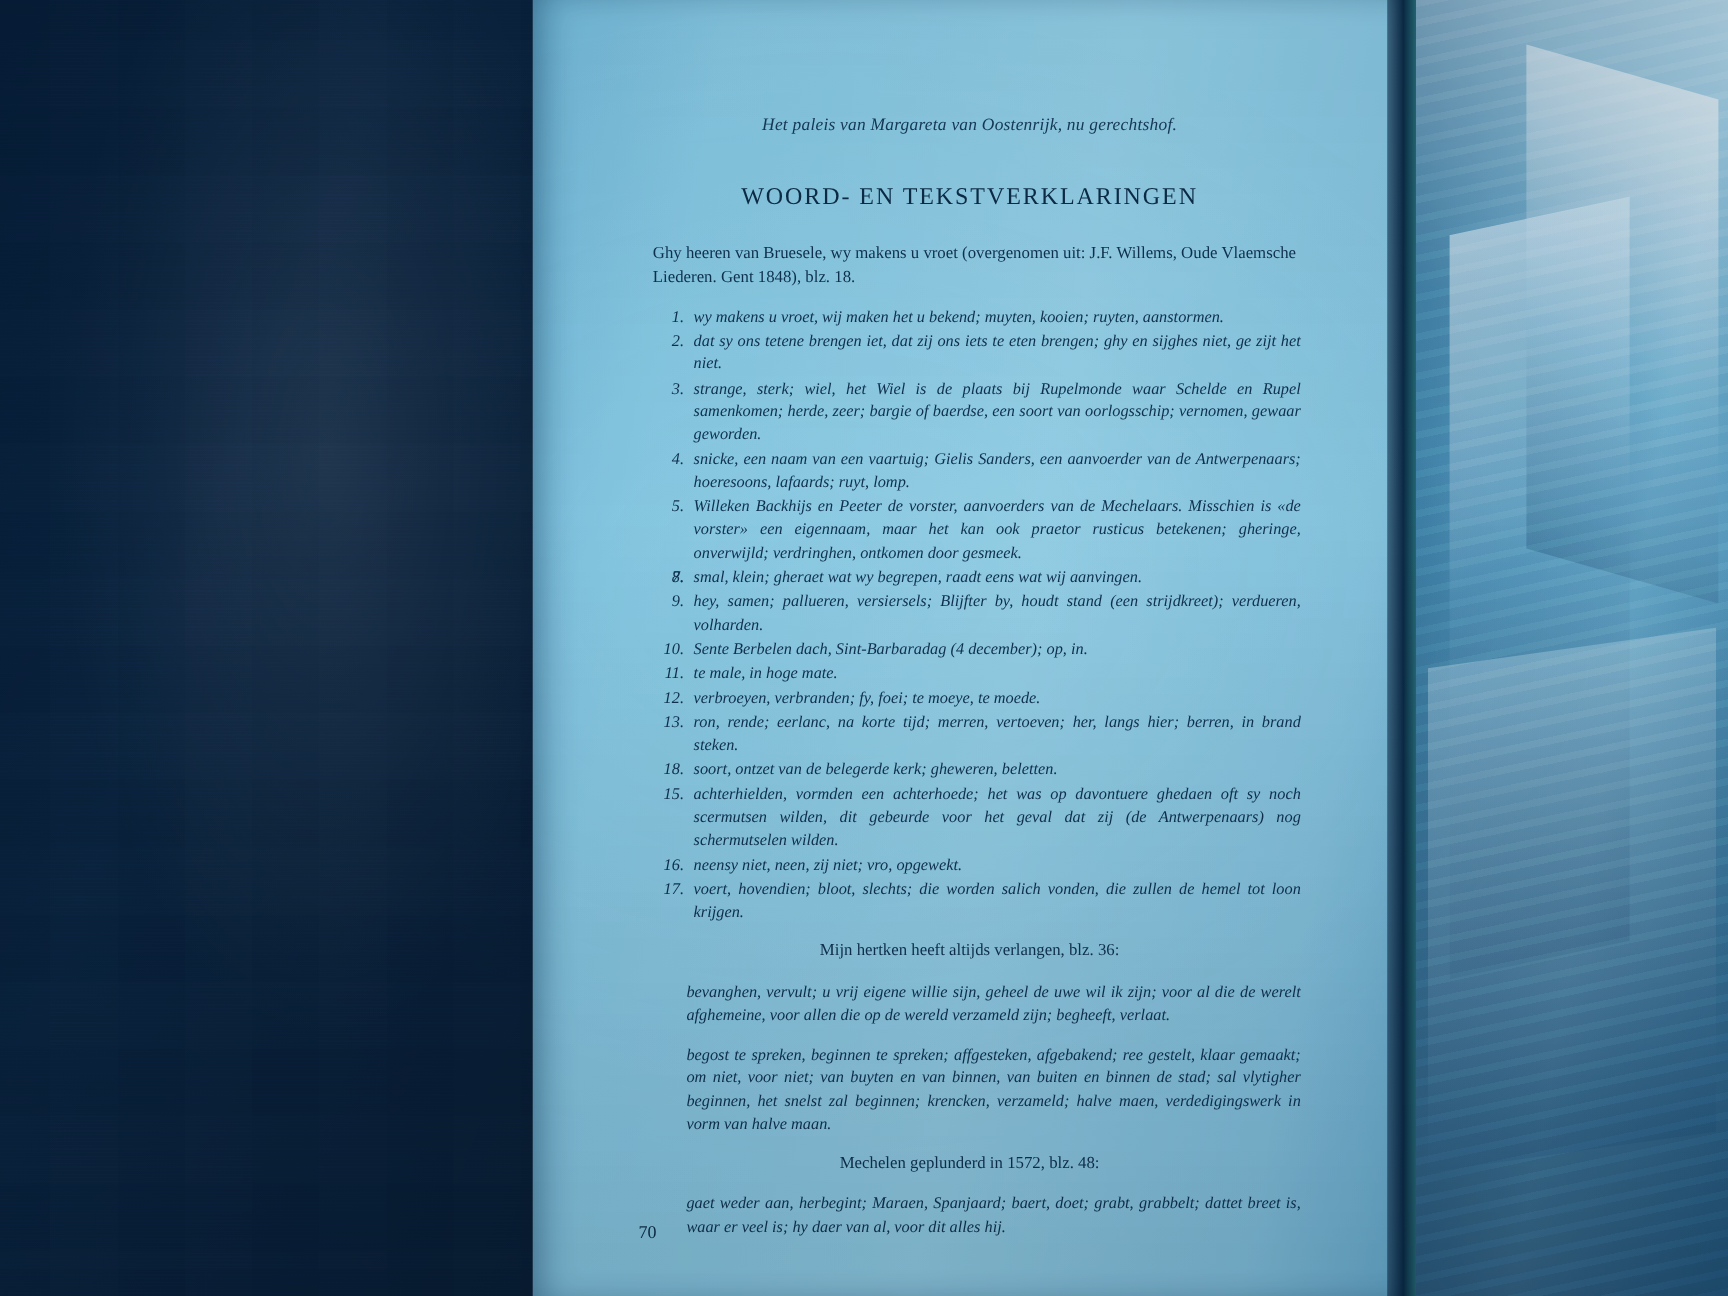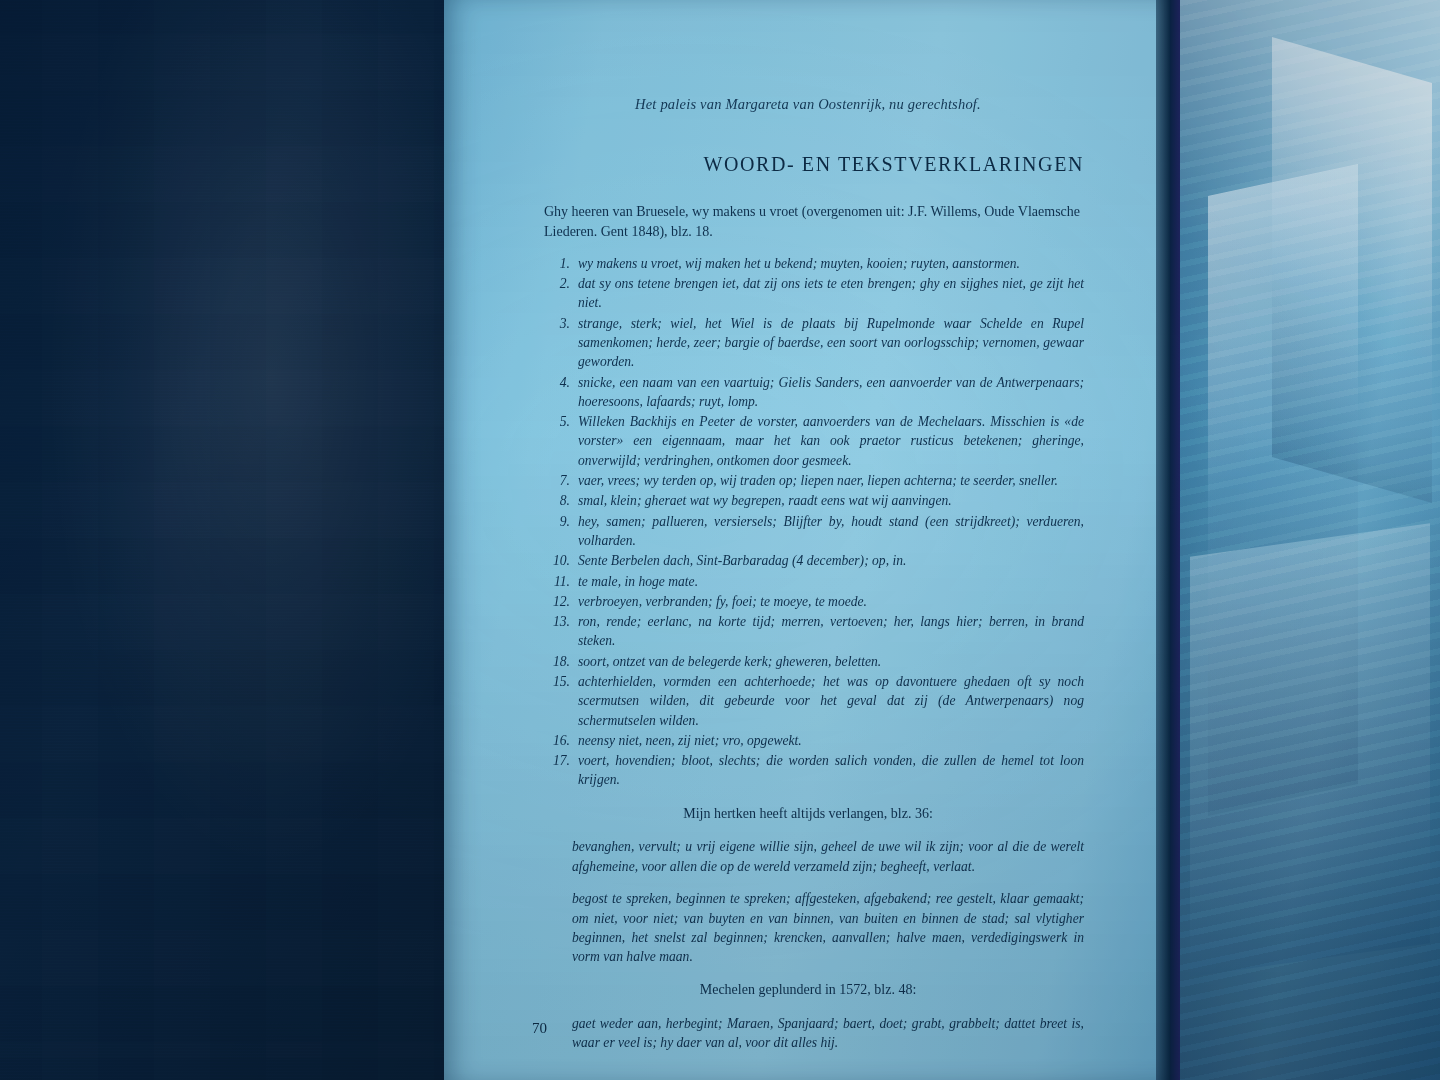--- a/index.html
+++ b/index.html
@@ -11,21 +11,21 @@
     width: 1440px;
     height: 1080px;
     overflow: hidden;
     font-family: "Liberation Serif", serif;
   }
   #scene {
     position: relative;
     width: 1440px;
     height: 1080px;
     overflow: hidden;
-    background: #4c1d95;
+    background: #5eead4;
   }
 
   
   #cloth {
     position: absolute;
     left: 0; top: 0;
     width: 452px; height: 1080px;
     background-color: #0a1a2e;
     background-image:
       repeating-linear-gradient(to right,
@@ -125,21 +125,21 @@
     font-size: 14.5px;
     text-align: center;
     margin: 18px 0 0 0;
     color: #123049;
     letter-spacing: .2px;
   }
   h1.title {
     font-size: 20px;
     font-weight: normal;
     letter-spacing: 1.6px;
-    text-align: right;
+    text-align: center;
     margin: 40px 0 26px 0;
     color: #0a2136;
     font-family: "Liberation Serif", serif;
   }
   .intro {
     font-size: 14px;
     line-height: 1.42;
     margin: 0 0 12px 12px;
     color: #0c2740;
   }
@@ -230,39 +230,39 @@
         <h1 class="title">WOORD- EN TEKSTVERKLARINGEN</h1>
 
         <p class="intro">Ghy heeren van Bruesele, wy makens u vroet (overgenomen uit: J.F. Willems, Oude Vlaemsche Liederen. Gent 1848), blz. 18.</p>
 
         <ol class="entries">
           <li><span class="num">1.</span><span>wy makens u vroet, wij maken het u bekend; muyten, kooien; ruyten, aanstormen.</span></li>
           <li><span class="num">2.</span><span>dat sy ons tetene brengen iet, dat zij ons iets te eten brengen; ghy en sijghes niet, ge zijt het niet.</span></li>
           <li><span class="num">3.</span><span>strange, sterk; wiel, het Wiel is de plaats bij Rupelmonde waar Schelde en Rupel samenkomen; herde, zeer; bargie of baerdse, een soort van oorlogsschip; vernomen, gewaar geworden.</span></li>
           <li><span class="num">4.</span><span>snicke, een naam van een vaartuig; Gielis Sanders, een aanvoerder van de Antwerpenaars; hoeresoons, lafaards; ruyt, lomp.</span></li>
           <li><span class="num">5.</span><span>Willeken Backhijs en Peeter de vorster, aanvoerders van de Mechelaars. Misschien is «de vorster» een eigennaam, maar het kan ook praetor rusticus betekenen; gheringe, onverwijld; verdringhen, ontkomen door gesmeek.</span></li>
-          <li><span class="num">7.</span><span>vaer, vrees; wy terden op, wij traden op; liepen naer, liepen achterna; te seerder, sneller.</span></li>
+          <li><span class="num">7.</span></li>
           <li><span class="num">8.</span><span>smal, klein; gheraet wat wy begrepen, raadt eens wat wij aanvingen.</span></li>
           <li><span class="num">9.</span><span>hey, samen; pallueren, versiersels; Blijfter by, houdt stand (een strijdkreet); verdueren, volharden.</span></li>
           <li><span class="num">10.</span><span>Sente Berbelen dach, Sint-Barbaradag (4 december); op, in.</span></li>
           <li><span class="num">11.</span><span>te male, in hoge mate.</span></li>
           <li><span class="num">12.</span><span>verbroeyen, verbranden; fy, foei; te moeye, te moede.</span></li>
           <li><span class="num">13.</span><span>ron, rende; eerlanc, na korte tijd; merren, vertoeven; her, langs hier; berren, in brand steken.</span></li>
           <li><span class="num">18.</span><span>soort, ontzet van de belegerde kerk; gheweren, beletten.</span></li>
           <li><span class="num">15.</span><span>achterhielden, vormden een achterhoede; het was op davontuere ghedaen oft sy noch scermutsen wilden, dit gebeurde voor het geval dat zij (de Antwerpenaars) nog schermutselen wilden.</span></li>
           <li><span class="num">16.</span><span>neensy niet, neen, zij niet; vro, opgewekt.</span></li>
           <li><span class="num">17.</span><span>voert, hovendien; bloot, slechts; die worden salich vonden, die zullen de hemel tot loon krijgen.</span></li>
         </ol>
 
         <div class="sec">
           <p class="lead">Mijn hertken heeft altijds verlangen, blz. 36:</p>
           <p class="body">bevanghen, vervult; u vrij eigene willie sijn, geheel de uwe wil ik zijn; voor al die de werelt afghemeine, voor allen die op de wereld verzameld zijn; begheeft, verlaat.</p>
         </div>
         <div class="sec">
-          <p class="body">begost te spreken, beginnen te spreken; affgesteken, afgebakend; ree gestelt, klaar gemaakt; om niet, voor niet; van buyten en van binnen, van buiten en binnen de stad; sal vlytigher beginnen, het snelst zal beginnen; krencken, aanvallen; halve maen, verdedigingswerk in vorm van halve maan.</p>
+          <p class="body">begost te spreken, beginnen te spreken; affgesteken, afgebakend; ree gestelt, klaar gemaakt; om niet, voor niet; van buyten en van binnen, van buiten en binnen de stad; sal vlytigher beginnen, het snelst zal beginnen; krencken, verzameld; halve maen, verdedigingswerk in vorm van halve maan.</p>
         </div>
         <div class="sec">
           <p class="lead">Mechelen geplunderd in 1572, blz. 48:</p>
           <p class="body">gaet weder aan, herbegint; Maraen, Spanjaard; baert, doet; grabt, grabbelt; dattet breet is, waar er veel is; hy daer van al, voor dit alles hij.</p>
         </div>
 
       </div>
       <div class="folio">70</div>
     </div>
 

